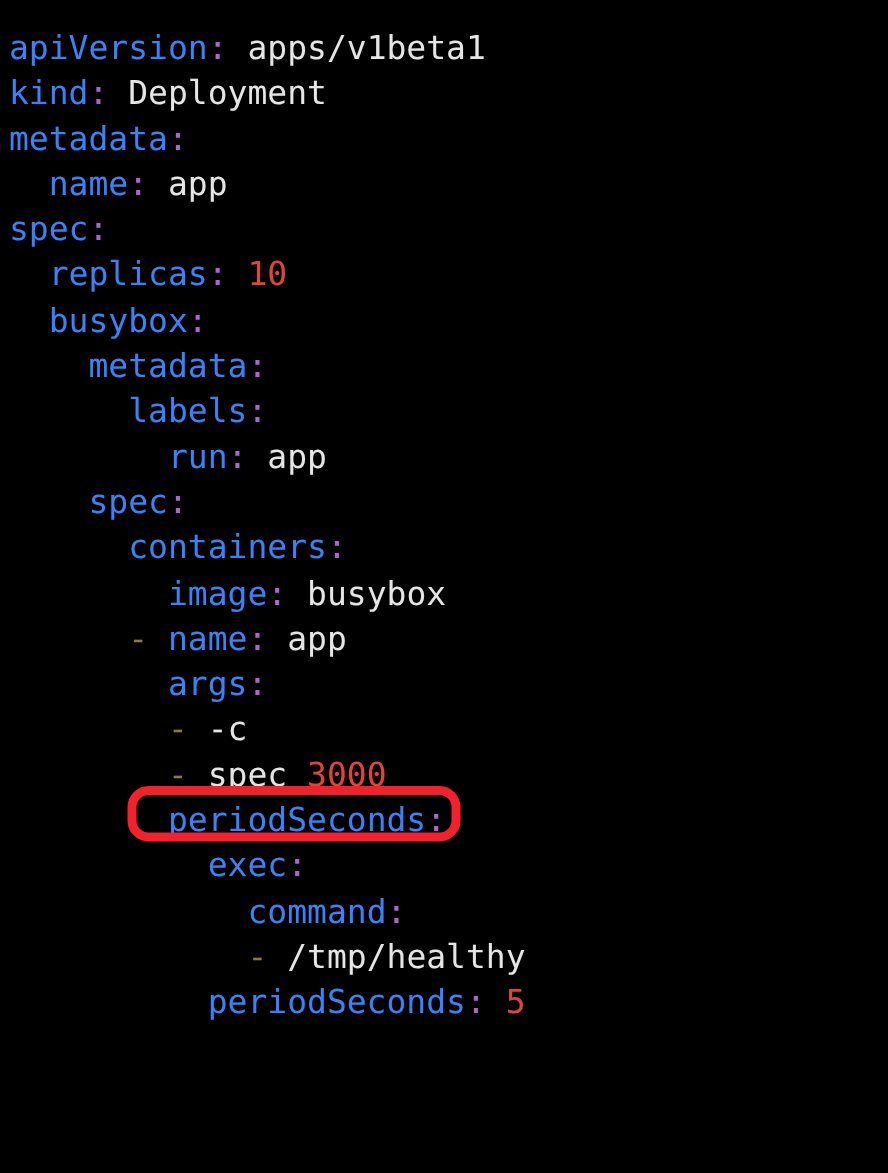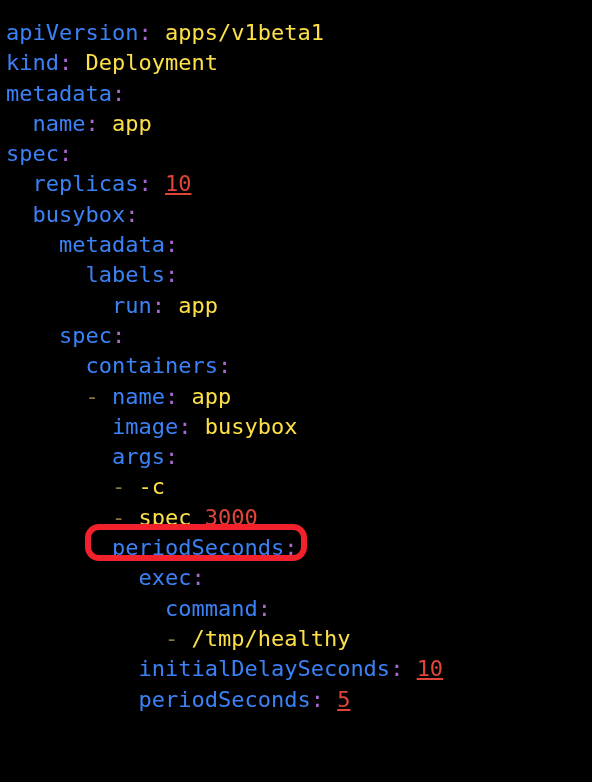--- a/index.html
+++ b/index.html
@@ -26,22 +26,22 @@
   .line {
     height: 30.3px;
     line-height: 30.3px;
     font-size: 22px;
     white-space: pre;
     letter-spacing: 0px;
   }
   .tok { white-space: pre; }
   .k-key    { color: #3b82f6; }
   .k-colon  { color: #a868d0; }
-  .k-val    { color: #fde047; }
-  .k-num    { color: #e0453a; text-decoration: underline; }
+  .k-val    { color: #e5e5e5; }
+  .k-num    { color: #e0453a; }
   .k-dash   { color: #8a7a40; }
   .k-indent { color: transparent; }
 
   #annotation-box {
     position: absolute;
     left: 85px;
     top: 524px;
     width: 222px;
     height: 37px;
     border: 6px solid #f2212c;
@@ -61,28 +61,27 @@
       <div class="line"><span class="tok k-key">metadata</span><span class="tok k-colon">:</span></div>
       <div class="line"><span class="tok k-indent">  </span><span class="tok k-key">name</span><span class="tok k-colon">:</span><span class="tok k-indent"> </span><span class="tok k-val">app</span></div>
       <div class="line"><span class="tok k-key">spec</span><span class="tok k-colon">:</span></div>
       <div class="line"><span class="tok k-indent">  </span><span class="tok k-key">replicas</span><span class="tok k-colon">:</span><span class="tok k-indent"> </span><span class="tok k-num">10</span></div>
       <div class="line"><span class="tok k-indent">  </span><span class="tok k-key">busybox</span><span class="tok k-colon">:</span></div>
       <div class="line"><span class="tok k-indent">    </span><span class="tok k-key">metadata</span><span class="tok k-colon">:</span></div>
       <div class="line"><span class="tok k-indent">      </span><span class="tok k-key">labels</span><span class="tok k-colon">:</span></div>
       <div class="line"><span class="tok k-indent">        </span><span class="tok k-key">run</span><span class="tok k-colon">:</span><span class="tok k-indent"> </span><span class="tok k-val">app</span></div>
       <div class="line"><span class="tok k-indent">    </span><span class="tok k-key">spec</span><span class="tok k-colon">:</span></div>
       <div class="line"><span class="tok k-indent">      </span><span class="tok k-key">containers</span><span class="tok k-colon">:</span></div>
+      <div class="line"><span class="tok k-indent">        </span><span class="tok k-key">image</span><span class="tok k-colon">:</span><span class="tok k-indent"> </span><span class="tok k-val">busybox</span></div>
       <div class="line"><span class="tok k-indent">      </span><span class="tok k-dash">-</span><span class="tok k-indent"> </span><span class="tok k-key">name</span><span class="tok k-colon">:</span><span class="tok k-indent"> </span><span class="tok k-val">app</span></div>
-      <div class="line"><span class="tok k-indent">        </span><span class="tok k-key">image</span><span class="tok k-colon">:</span><span class="tok k-indent"> </span><span class="tok k-val">busybox</span></div>
       <div class="line"><span class="tok k-indent">        </span><span class="tok k-key">args</span><span class="tok k-colon">:</span></div>
       <div class="line"><span class="tok k-indent">        </span><span class="tok k-dash">-</span><span class="tok k-indent"> </span><span class="tok k-val">-c</span></div>
       <div class="line"><span class="tok k-indent">        </span><span class="tok k-dash">-</span><span class="tok k-indent"> </span><span class="tok k-val">spec</span><span class="tok k-indent"> </span><span class="tok k-num">3000</span></div>
       <div class="line"><span class="tok k-indent">        </span><span class="tok k-key">periodSeconds</span><span class="tok k-colon">:</span></div>
       <div class="line"><span class="tok k-indent">          </span><span class="tok k-key">exec</span><span class="tok k-colon">:</span></div>
       <div class="line"><span class="tok k-indent">            </span><span class="tok k-key">command</span><span class="tok k-colon">:</span></div>
       <div class="line"><span class="tok k-indent">            </span><span class="tok k-dash">-</span><span class="tok k-indent"> </span><span class="tok k-val">/tmp/healthy</span></div>
-      <div class="line"><span class="tok k-indent">          </span><span class="tok k-key">initialDelaySeconds</span><span class="tok k-colon">:</span><span class="tok k-indent"> </span><span class="tok k-num">10</span></div>
       <div class="line"><span class="tok k-indent">          </span><span class="tok k-key">periodSeconds</span><span class="tok k-colon">:</span><span class="tok k-indent"> </span><span class="tok k-num">5</span></div>
     </div>
 
   <div id="annotation-box"></div>
 
 </div>
 
 </body></html>

